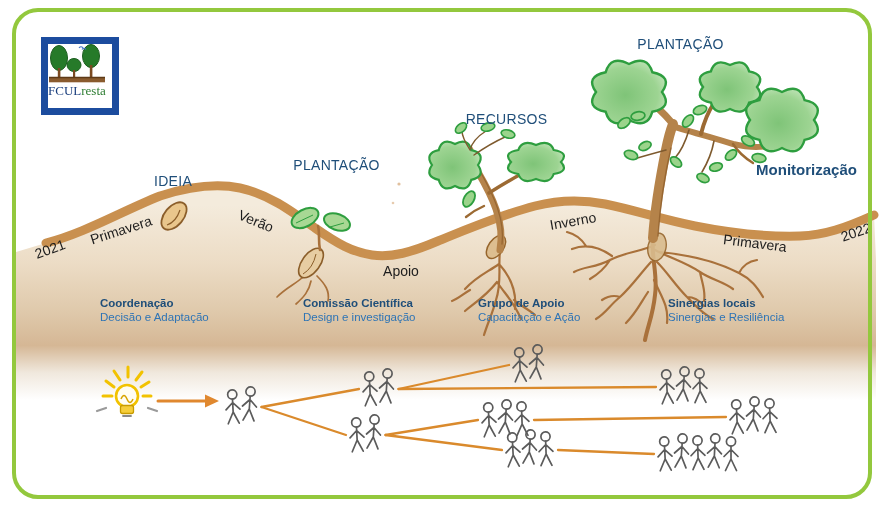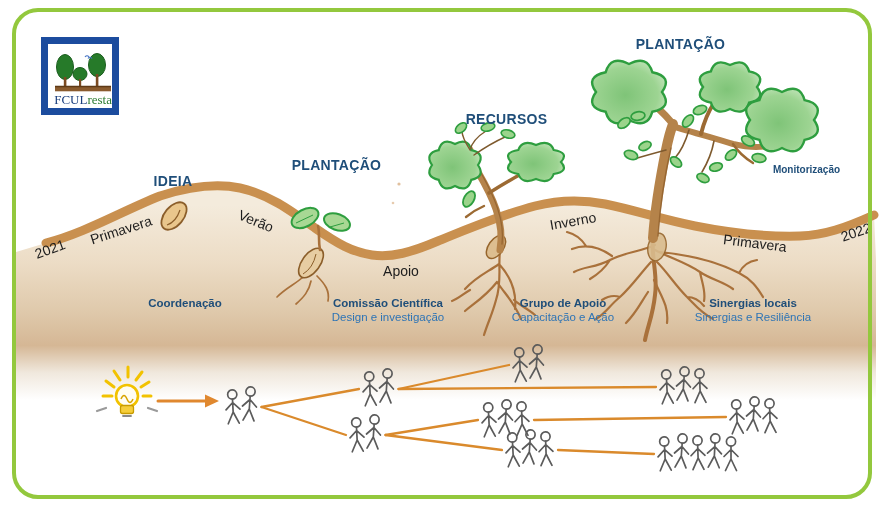--- a/index.html
+++ b/index.html
@@ -2,29 +2,29 @@
 <html><head>
 <meta charset="utf-8">
 <style>
   html,body{margin:0;padding:0;background:#fff}
   .canvas{position:relative;width:892px;height:511px;background:#fff;overflow:hidden;
           font-family:"Liberation Sans",sans-serif}
   .frame{position:absolute;left:12px;top:8px;width:860px;height:491px;box-sizing:border-box;
          border:4.5px solid #93C83D;border-radius:26px;pointer-events:none;z-index:40}
   .art{position:absolute;left:0;top:0;z-index:5}
   .label{position:absolute;z-index:20;white-space:nowrap;text-align:center}
-  .stage{color:#1F4E79;font-weight:bold;font-size:14px;letter-spacing:.3px}
-  .stage2{color:#1F4E79;font-weight:bold;font-size:10px;line-height:17px}
+  .stage{color:#1F4E79;font-weight:normal;font-size:14px;letter-spacing:.3px}
+  .stage2{color:#1F4E79;font-weight:bold;font-size:15px;line-height:17px}
   .season{color:#1d1d1d;font-size:14px}
-  .team{position:absolute;z-index:20;width:170px;text-align:center;font-size:11.5px;line-height:14px}
+  .team{position:absolute;z-index:20;width:170px;text-align:left;font-size:11.5px;line-height:14px}
   .team .t{color:#1F4E79;font-weight:bold}
   .team .s{color:#2E74B5}
   .logo{position:absolute;left:41px;top:37px;width:78px;height:78px;box-sizing:border-box;
         background:#fff;border:7px solid #1C4C9E;z-index:30;
-        display:flex;flex-direction:column;align-items:flex-end;padding-top:9px}
+        display:flex;flex-direction:column;align-items:flex-start;padding-top:0}
   .logo-text{font-family:"Liberation Serif",serif;font-size:13px;line-height:14px}
   .logo-text .fcul{color:#1B3F7E}
   .logo-text .resta{color:#2E7D32}
 </style>
 </head>
 <body>
 
 <div class="canvas">
 
   <svg id="art" class="art" width="892" height="511" viewBox="0 0 892 511">
@@ -298,20 +298,21 @@
   <div class="label season" style="left:22px;top:241px;width:56px;transform:rotate(-20deg)">2021</div>
   <div class="label season" style="left:76px;top:222px;width:90px;transform:rotate(-18deg)">Primavera</div>
   <div class="label season" style="left:226px;top:213px;width:60px;transform:rotate(22deg)">Verão</div>
   <div class="label season" style="left:366px;top:263px;width:70px">Apoio</div>
   <div class="label season" style="left:538px;top:213px;width:70px;transform:rotate(-10deg)">Inverno</div>
   <div class="label season" style="left:710px;top:235px;width:90px;transform:rotate(7deg)">Primavera</div>
   <div class="label season" style="left:828px;top:224px;width:56px;transform:rotate(-19deg)">2022</div>
 
   <div class="team" style="left:100px;top:296px">
     <div class="t">Coordenação</div>
+    <div class="s">Decisão e Adaptação</div>
   </div>
   <div class="team" style="left:478px;top:296px">
     <div class="t">Grupo de Apoio</div>
     <div class="s">Capacitação e Ação</div>
   </div>
   <div class="team" style="left:303px;top:296px">
     <div class="t">Comissão Científica</div>
     <div class="s">Design e investigação</div>
   </div>
   <div class="team" style="left:668px;top:296px">

